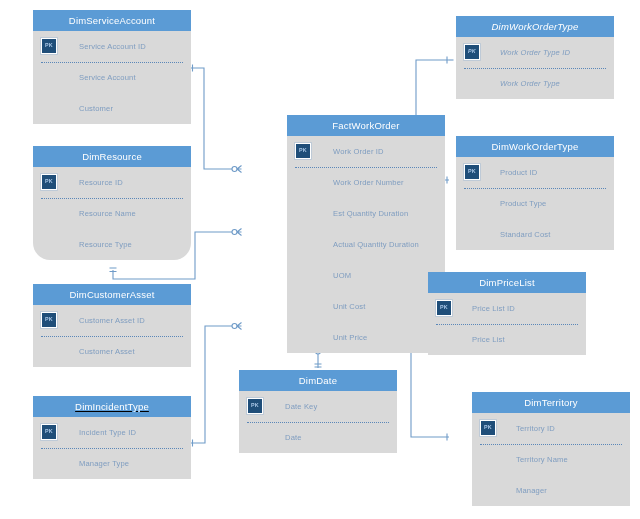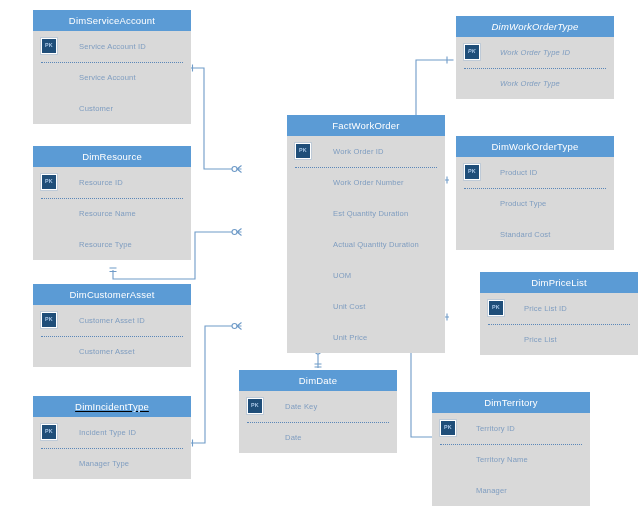--- a/index.html
+++ b/index.html
@@ -172,21 +172,21 @@
       <div class="sep" style="top:31px;"></div>
       <div class="field">
         <span class="fname">Service Account</span>
       </div>
       <div class="field">
         <span class="fname">Customer</span>
       </div>
     </div>
   </div>
 
-  <div class="entity" style="left:33px; top:146px; width:158px;">
+  <div class="entity" style="left:33px; top:146px; width:158px;border-radius:17px;">
     <div class="entity-header">DimResource</div>
     <div class="entity-body">
       <div class="field">
         <span class="pk-badge">PK</span>
         <span class="fname">Resource ID</span>
       </div>
       <div class="sep" style="top:31px;"></div>
       <div class="field">
         <span class="fname">Resource Name</span>
       </div>
@@ -291,35 +291,35 @@
       <div class="sep" style="top:31px;"></div>
       <div class="field">
         <span class="fname">Product Type</span>
       </div>
       <div class="field">
         <span class="fname">Standard  Cost</span>
       </div>
     </div>
   </div>
 
-  <div class="entity narrow" style="left:480px; top:272px; width:158px;">
+  <div class="entity narrow" style="left:428px; top:272px; width:158px;">
     <div class="entity-header">DimPriceList</div>
     <div class="entity-body">
       <div class="field">
         <span class="pk-badge">PK</span>
         <span class="fname">Price List ID</span>
       </div>
       <div class="sep" style="top:31px;"></div>
       <div class="field">
         <span class="fname">Price List</span>
       </div>
     </div>
   </div>
 
-  <div class="entity narrow" style="left:432px; top:392px; width:158px;">
+  <div class="entity narrow" style="left:472px; top:392px; width:158px;">
     <div class="entity-header">DimTerritory</div>
     <div class="entity-body">
       <div class="field">
         <span class="pk-badge">PK</span>
         <span class="fname">Territory ID</span>
       </div>
       <div class="sep" style="top:31px;"></div>
       <div class="field">
         <span class="fname">Territory Name</span>
       </div>

